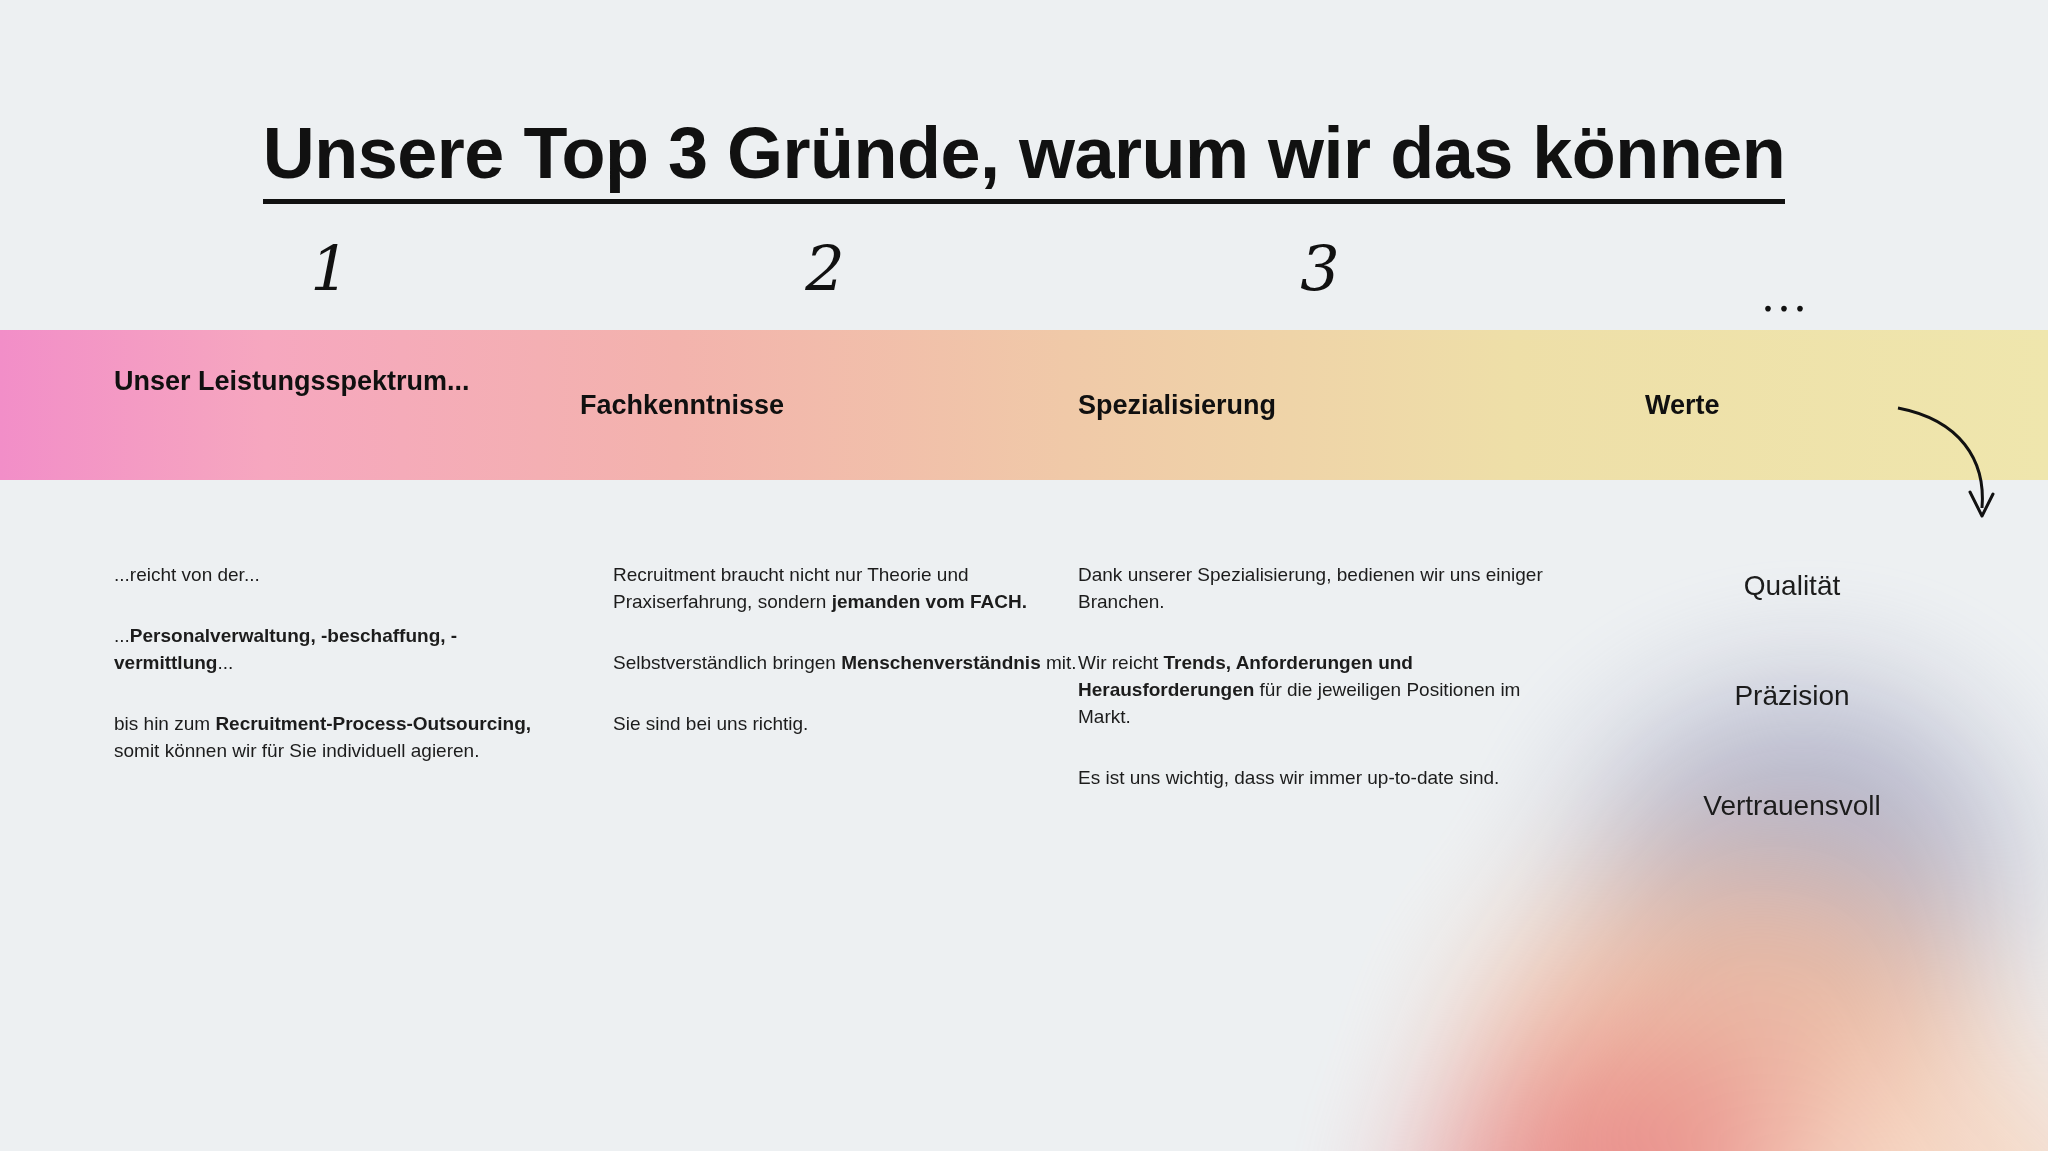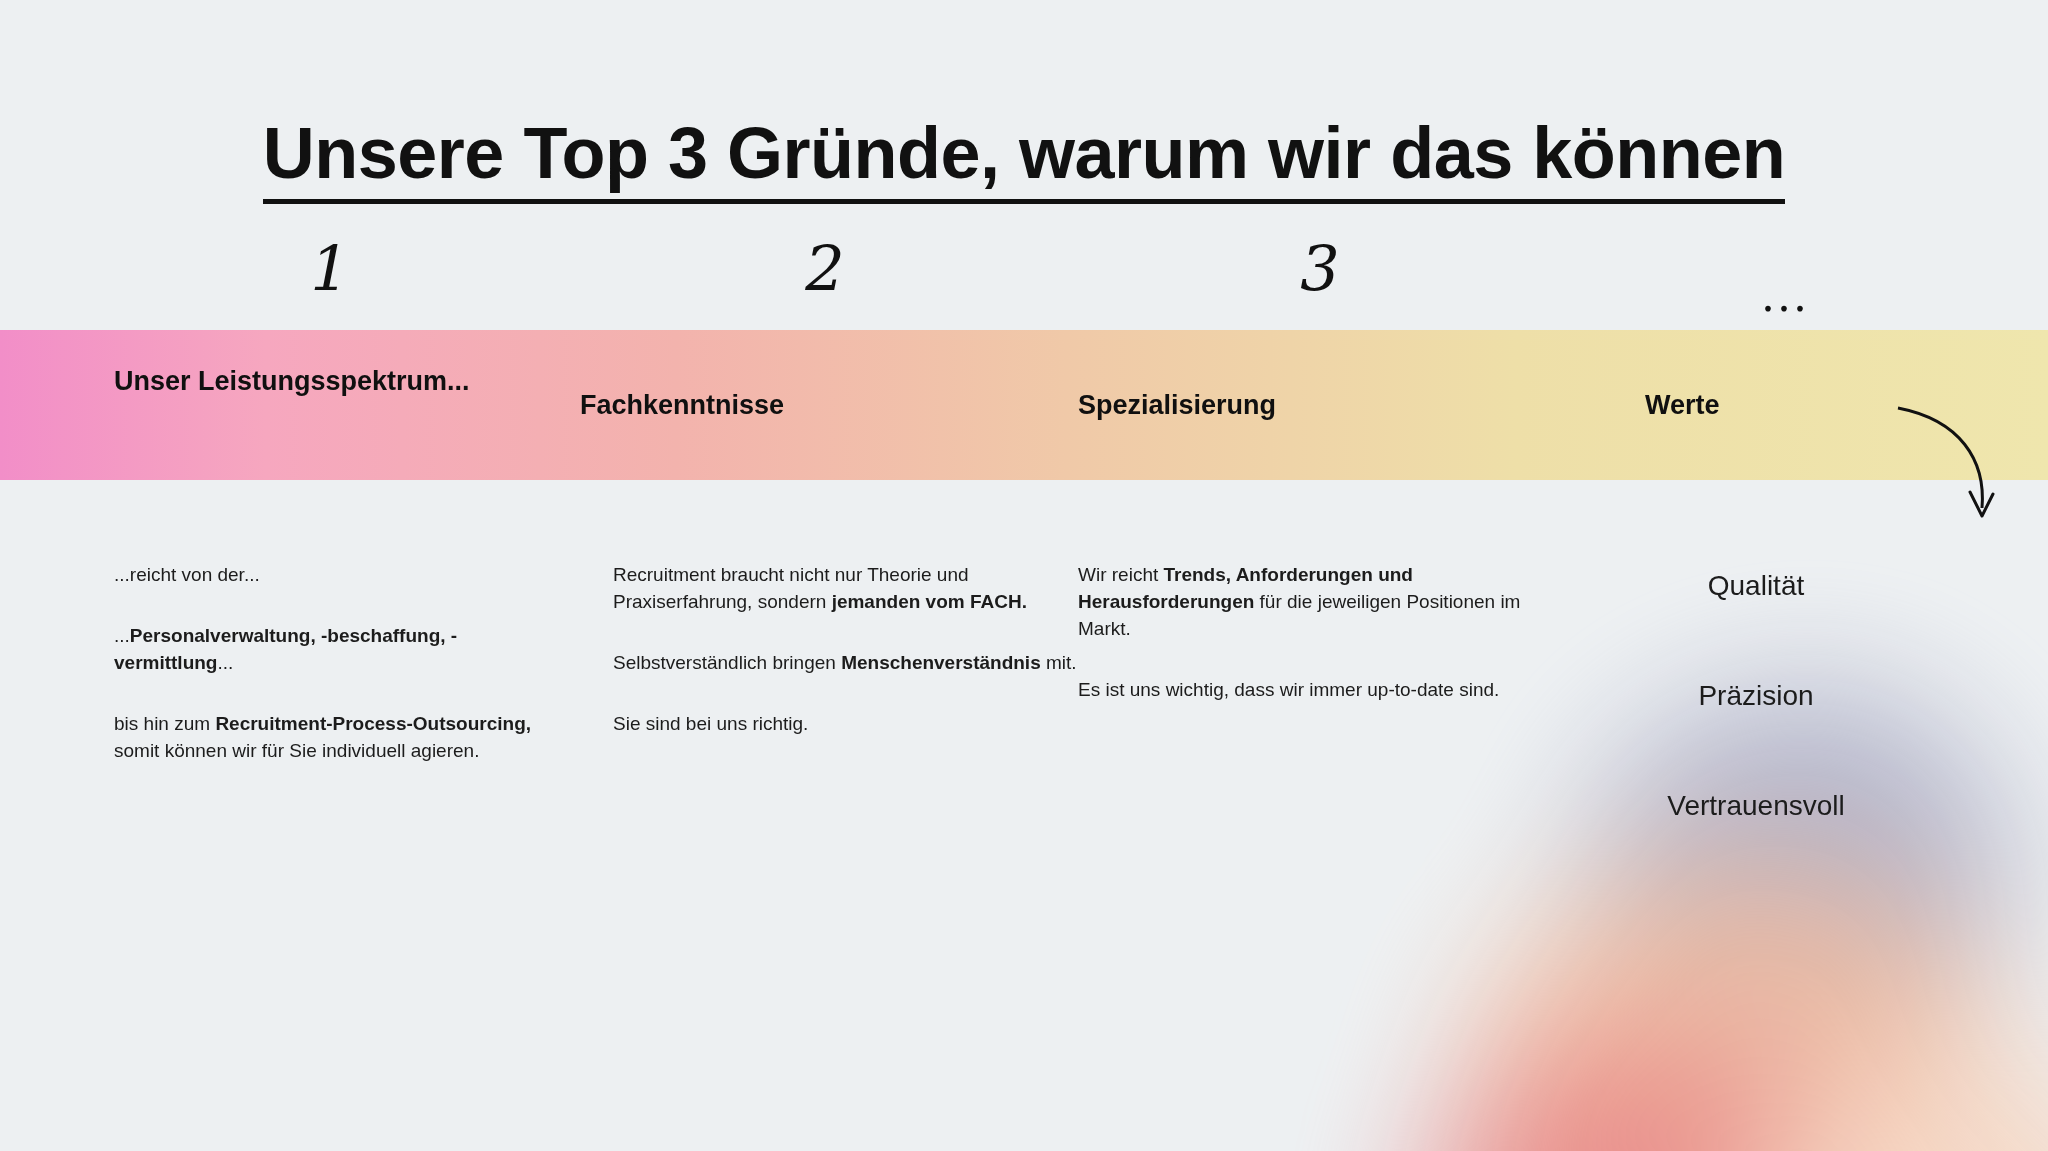--- a/index.html
+++ b/index.html
@@ -138,21 +138,21 @@
   .col p { margin: 0 0 34px 0; }
   .col p:last-child { margin-bottom: 0; }
   .col b { font-weight: bold; }
 
   .col.col1 { left: 114px; top: 562px; width: 455px; }
   .col.col2 { left: 613px; top: 562px; width: 470px; }
   .col.col3 { left: 1078px; top: 562px; width: 470px; }
 
   .values {
     position: absolute;
-    left: 1576px;
+    left: 1612px;
     top: 570px;
     width: 360px;
     text-align: center;
     font-size: 28px;
     color: #1c1c1c;
   }
   .values .value { margin-bottom: 78px; }
   .values .value:last-child { margin-bottom: 16px; }
 
   
@@ -204,20 +204,21 @@
   <p><span>bis hin zum </span><b>Recruitment-Process-Outsourcing,</b><span> somit können wir für Sie individuell agieren.</span></p>
 </div>
 
 <div class="col col2">
   <p><span>Recruitment braucht nicht nur Theorie und Praxiserfahrung, sondern </span><b>jemanden vom FACH.</b></p>
   <p><span>Selbstverständlich bringen </span><b>Menschenverständnis</b><span> mit.</span></p>
   <p>Sie sind bei uns richtig.</p>
 </div>
 
 <div class="col col3">
+  <p>Dank unserer Spezialisierung, bedienen wir uns einiger Branchen.</p>
   <p><span>Wir reicht </span><b>Trends, Anforderungen und Herausforderungen</b><span> für die jeweiligen Positionen im Markt.</span></p>
   <p>Es ist uns wichtig, dass wir immer up-to-date sind.</p>
 </div>
 
 <div class="values">
   <div class="value">Qualität</div>
   <div class="value">Präzision</div>
   <div class="value">Vertrauensvoll</div>
 </div>
 

